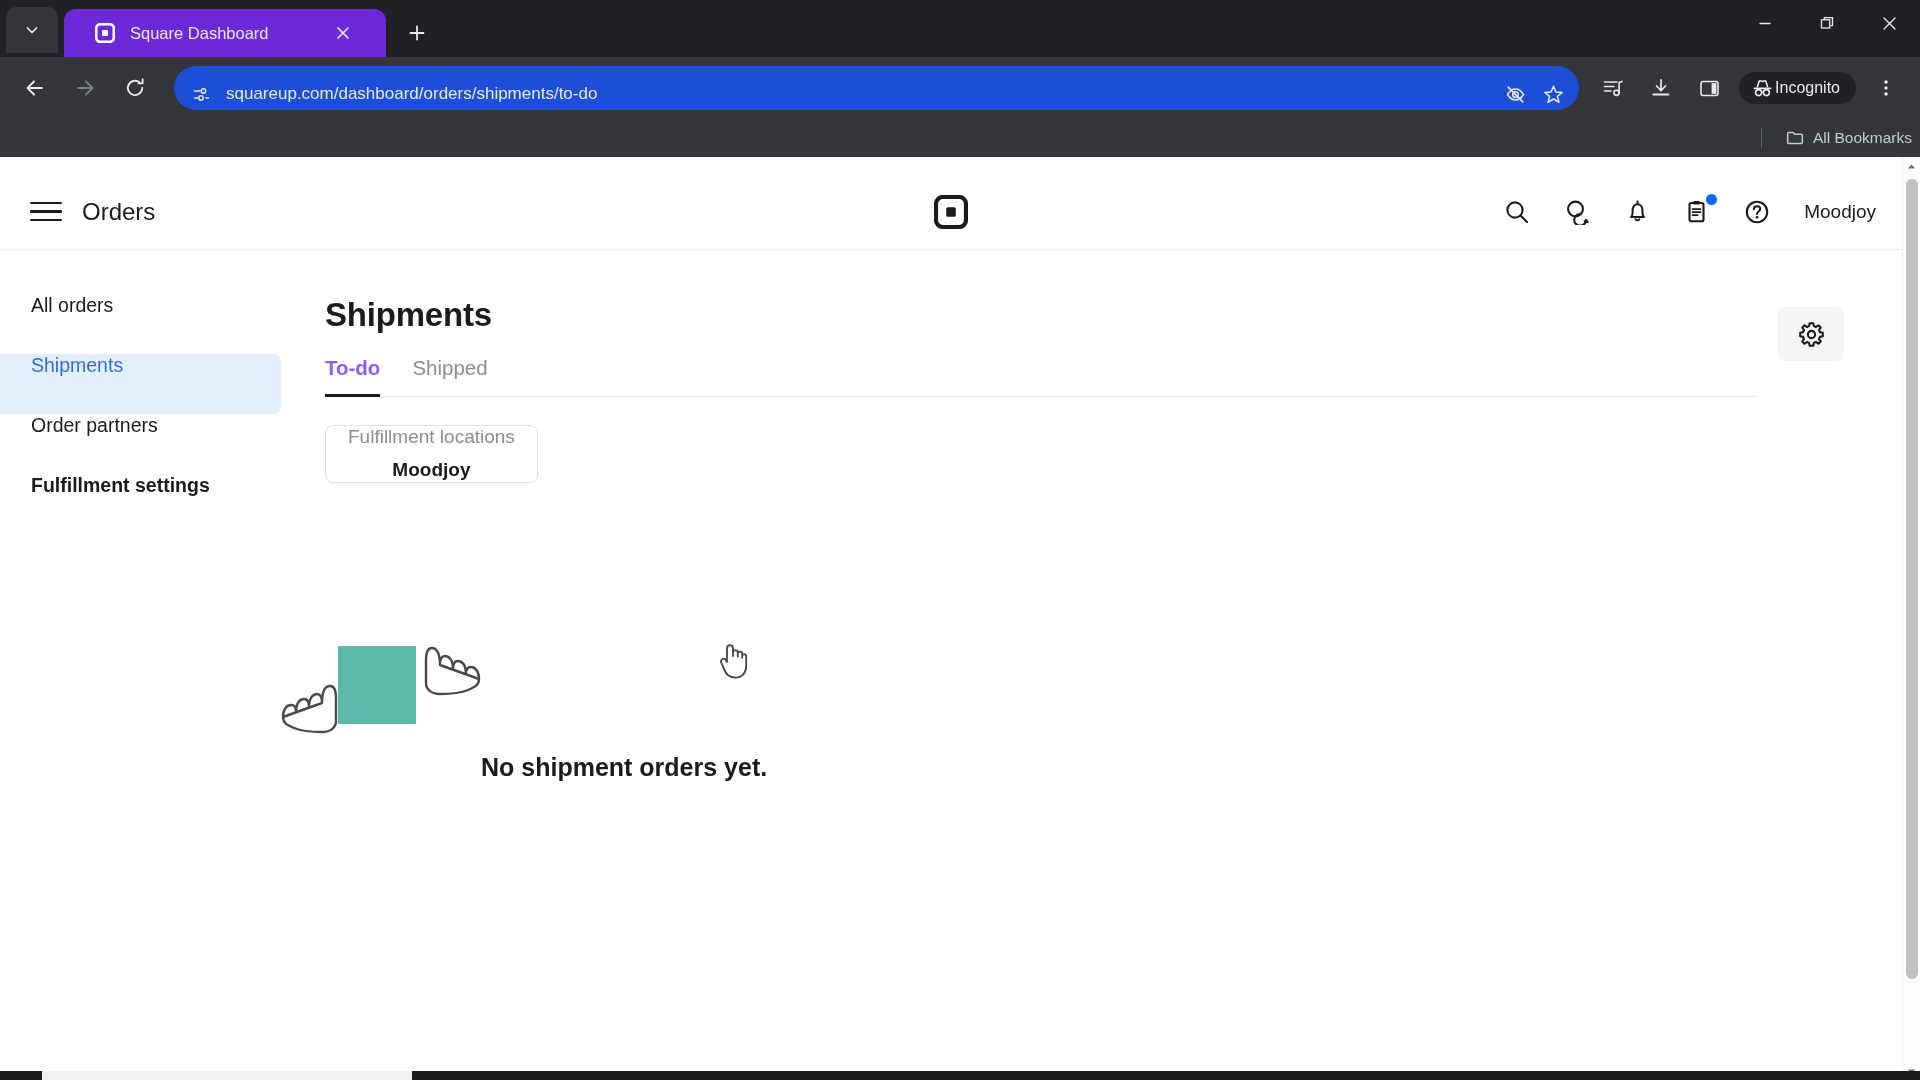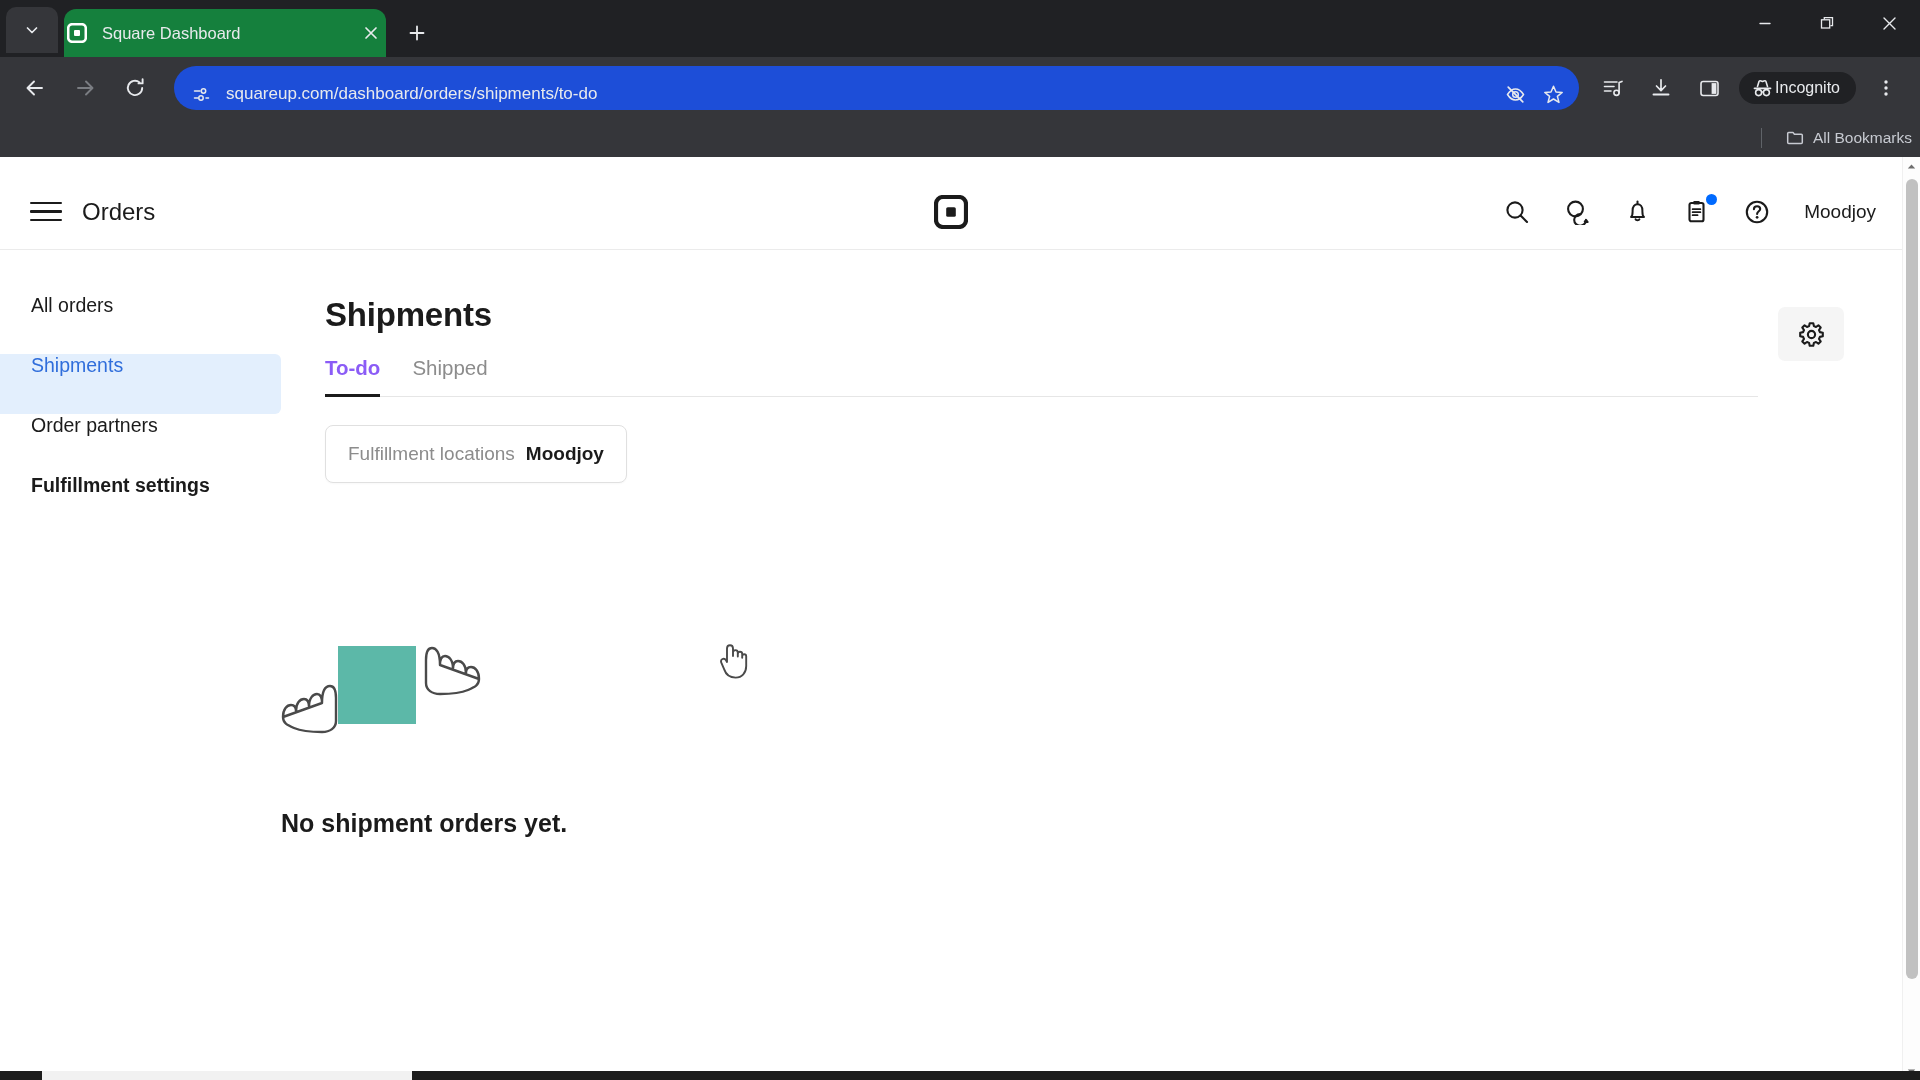--- a/index.html
+++ b/index.html
@@ -24,25 +24,25 @@
     width: 52px; height: 46px;
     margin-left: 6px; margin-bottom: 4px;
     background: #35363a;
     border-radius: 10px 10px 0 0;
     display: flex; align-items: center; justify-content: center;
     cursor: pointer;
   }
   .tab {
     height: 48px;
     width: 322px;
-    background: #15803d;
+    background: #6d28d9;
     border-radius: 12px 12px 0 0;
     display: flex;
     align-items: center;
-    padding: 0 2px;
+    padding: 0 30px;
     margin-left: 6px;
     position: relative;
     cursor: pointer;
   }
   .tab-favicon {
     width: 22px; height: 22px;
     flex: 0 0 22px;
     margin-right: 14px;
     display: flex; align-items: center; justify-content: center;
   }
@@ -355,20 +355,21 @@
     height: 58px;
     border: 1px solid #e0e0e0;
     border-radius: 8px;
     display: flex;
     align-items: center;
     padding: 0 22px;
     gap: 11px;
     background: #fff;
     cursor: pointer;
     box-shadow: 0 1px 2px rgba(0,0,0,0.03);
+    flex-direction: column;
   }
   .loc-label { font-size: 19px; color: #8c8c8c; }
   .loc-value { font-size: 19px; color: #1b1b1b; font-weight: 700; }
 
   .gear-btn {
     position: absolute;
     right: 58px;
     top: 57px;
     width: 66px; height: 54px;
     background: #f5f5f5;
@@ -377,24 +378,23 @@
     align-items: center;
     justify-content: center;
     cursor: pointer;
   }
 
   .empty-state {
     position: absolute;
     left: 0; right: 0;
     top: 370px;
     display: flex;
-    flex-direction: column;
-    align-items: flex-start;
+    flex-direction: row;
+    align-items: flex-end;
     padding-right: 44px;
-    gap: 27px;
   }
   .empty-art { margin-bottom: 40px; }
   .empty-title {
     font-size: 25px;
     font-weight: 700;
     color: #1b1b1b;
   }
   .empty-sub {
     font-size: 20px;
     color: #5f5f5f;

